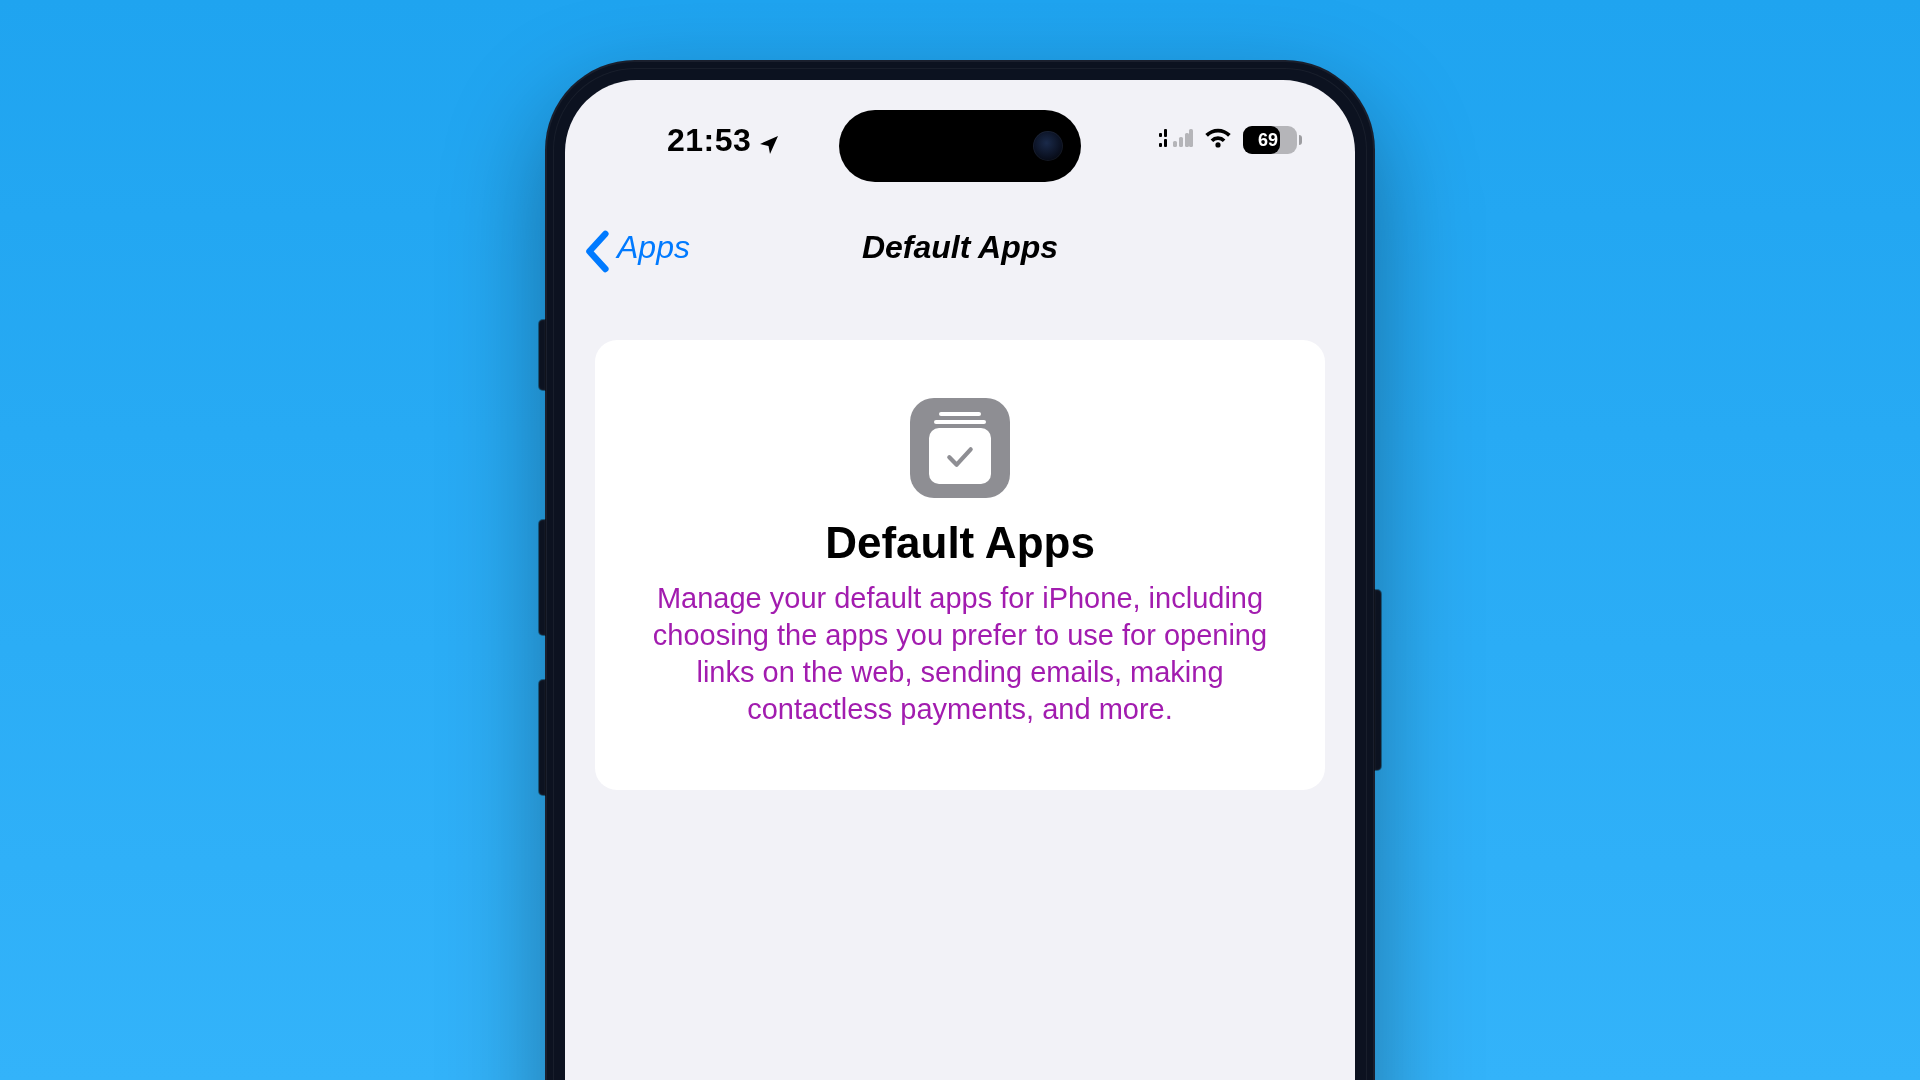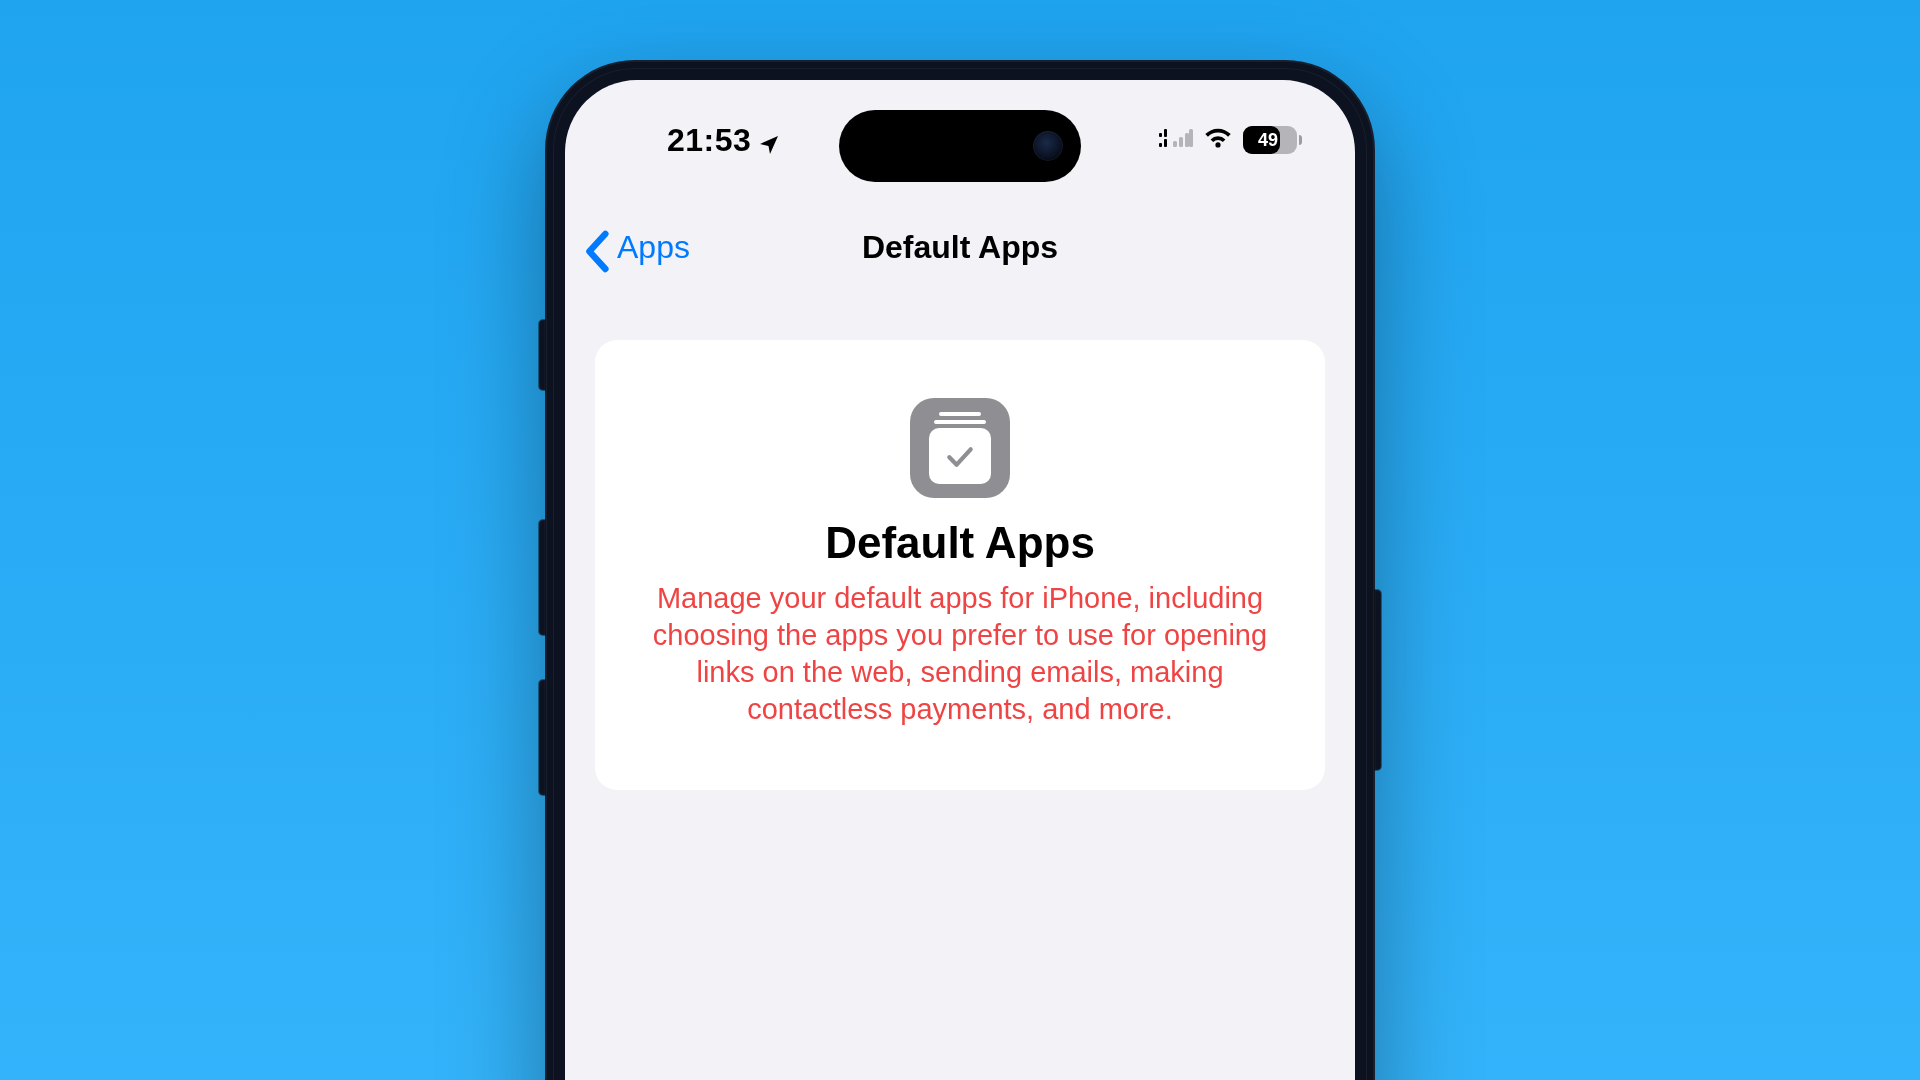--- a/index.html
+++ b/index.html
@@ -108,20 +108,21 @@
 
   
   .nav-bar {
     position: absolute;
     top: 132px;
     left: 0; right: 0;
     height: 70px;
     display: flex;
     align-items: center;
     padding: 0 18px;
+    font-style: italic;
   }
   .back-btn {
     display: flex;
     align-items: center;
     color: #007aff;
     font-size: 32px;
     font-weight: 400;
     cursor: pointer;
     position: absolute;
     left: 18px;
@@ -189,21 +190,21 @@
   }
   .card-title {
     font-size: 44px;
     font-weight: 700;
     color: #000;
     margin-bottom: 12px;
   }
   .card-desc {
     font-size: 29px;
     line-height: 1.28;
-    color: #ef4444;
+    color: #a21caf;
     font-weight: 400;
   }
 
   
   .battery {
     position: relative;
     width: 54px;
     height: 28px;
     border-radius: 9px;
     background: rgba(0,0,0,0.25);
@@ -278,21 +279,21 @@
         </span>
         <span>
           <svg width="30" height="22" viewBox="0 0 30 22" fill="#000">
             <path d="M15 20.5 a2.6 2.6 0 1 0 0-5.2 a2.6 2.6 0 0 0 0 5.2 Z"></path>
             <path d="M7.6 12.4 a10.5 10.5 0 0 1 14.8 0 l-2.6 2.6 a6.8 6.8 0 0 0 -9.6 0 Z"></path>
             <path d="M2.3 7.1 a18 18 0 0 1 25.4 0 l-2.65 2.65 a14.2 14.2 0 0 0 -20.1 0 Z"></path>
           </svg>
         </span>
         <div class="battery">
           <div class="battery-fill"></div>
-          <div class="battery-text">49</div>
+          <div class="battery-text">69</div>
         </div>
       </div>
     </div>
 
     <div class="nav-bar">
       <div class="back-btn">
         <span class="chevron">
           <svg viewBox="0 0 20 28" fill="none" stroke="#007aff" stroke-width="4" stroke-linecap="round" stroke-linejoin="round">
             <polyline points="14,3 4,14 14,25"></polyline>
           </svg>

